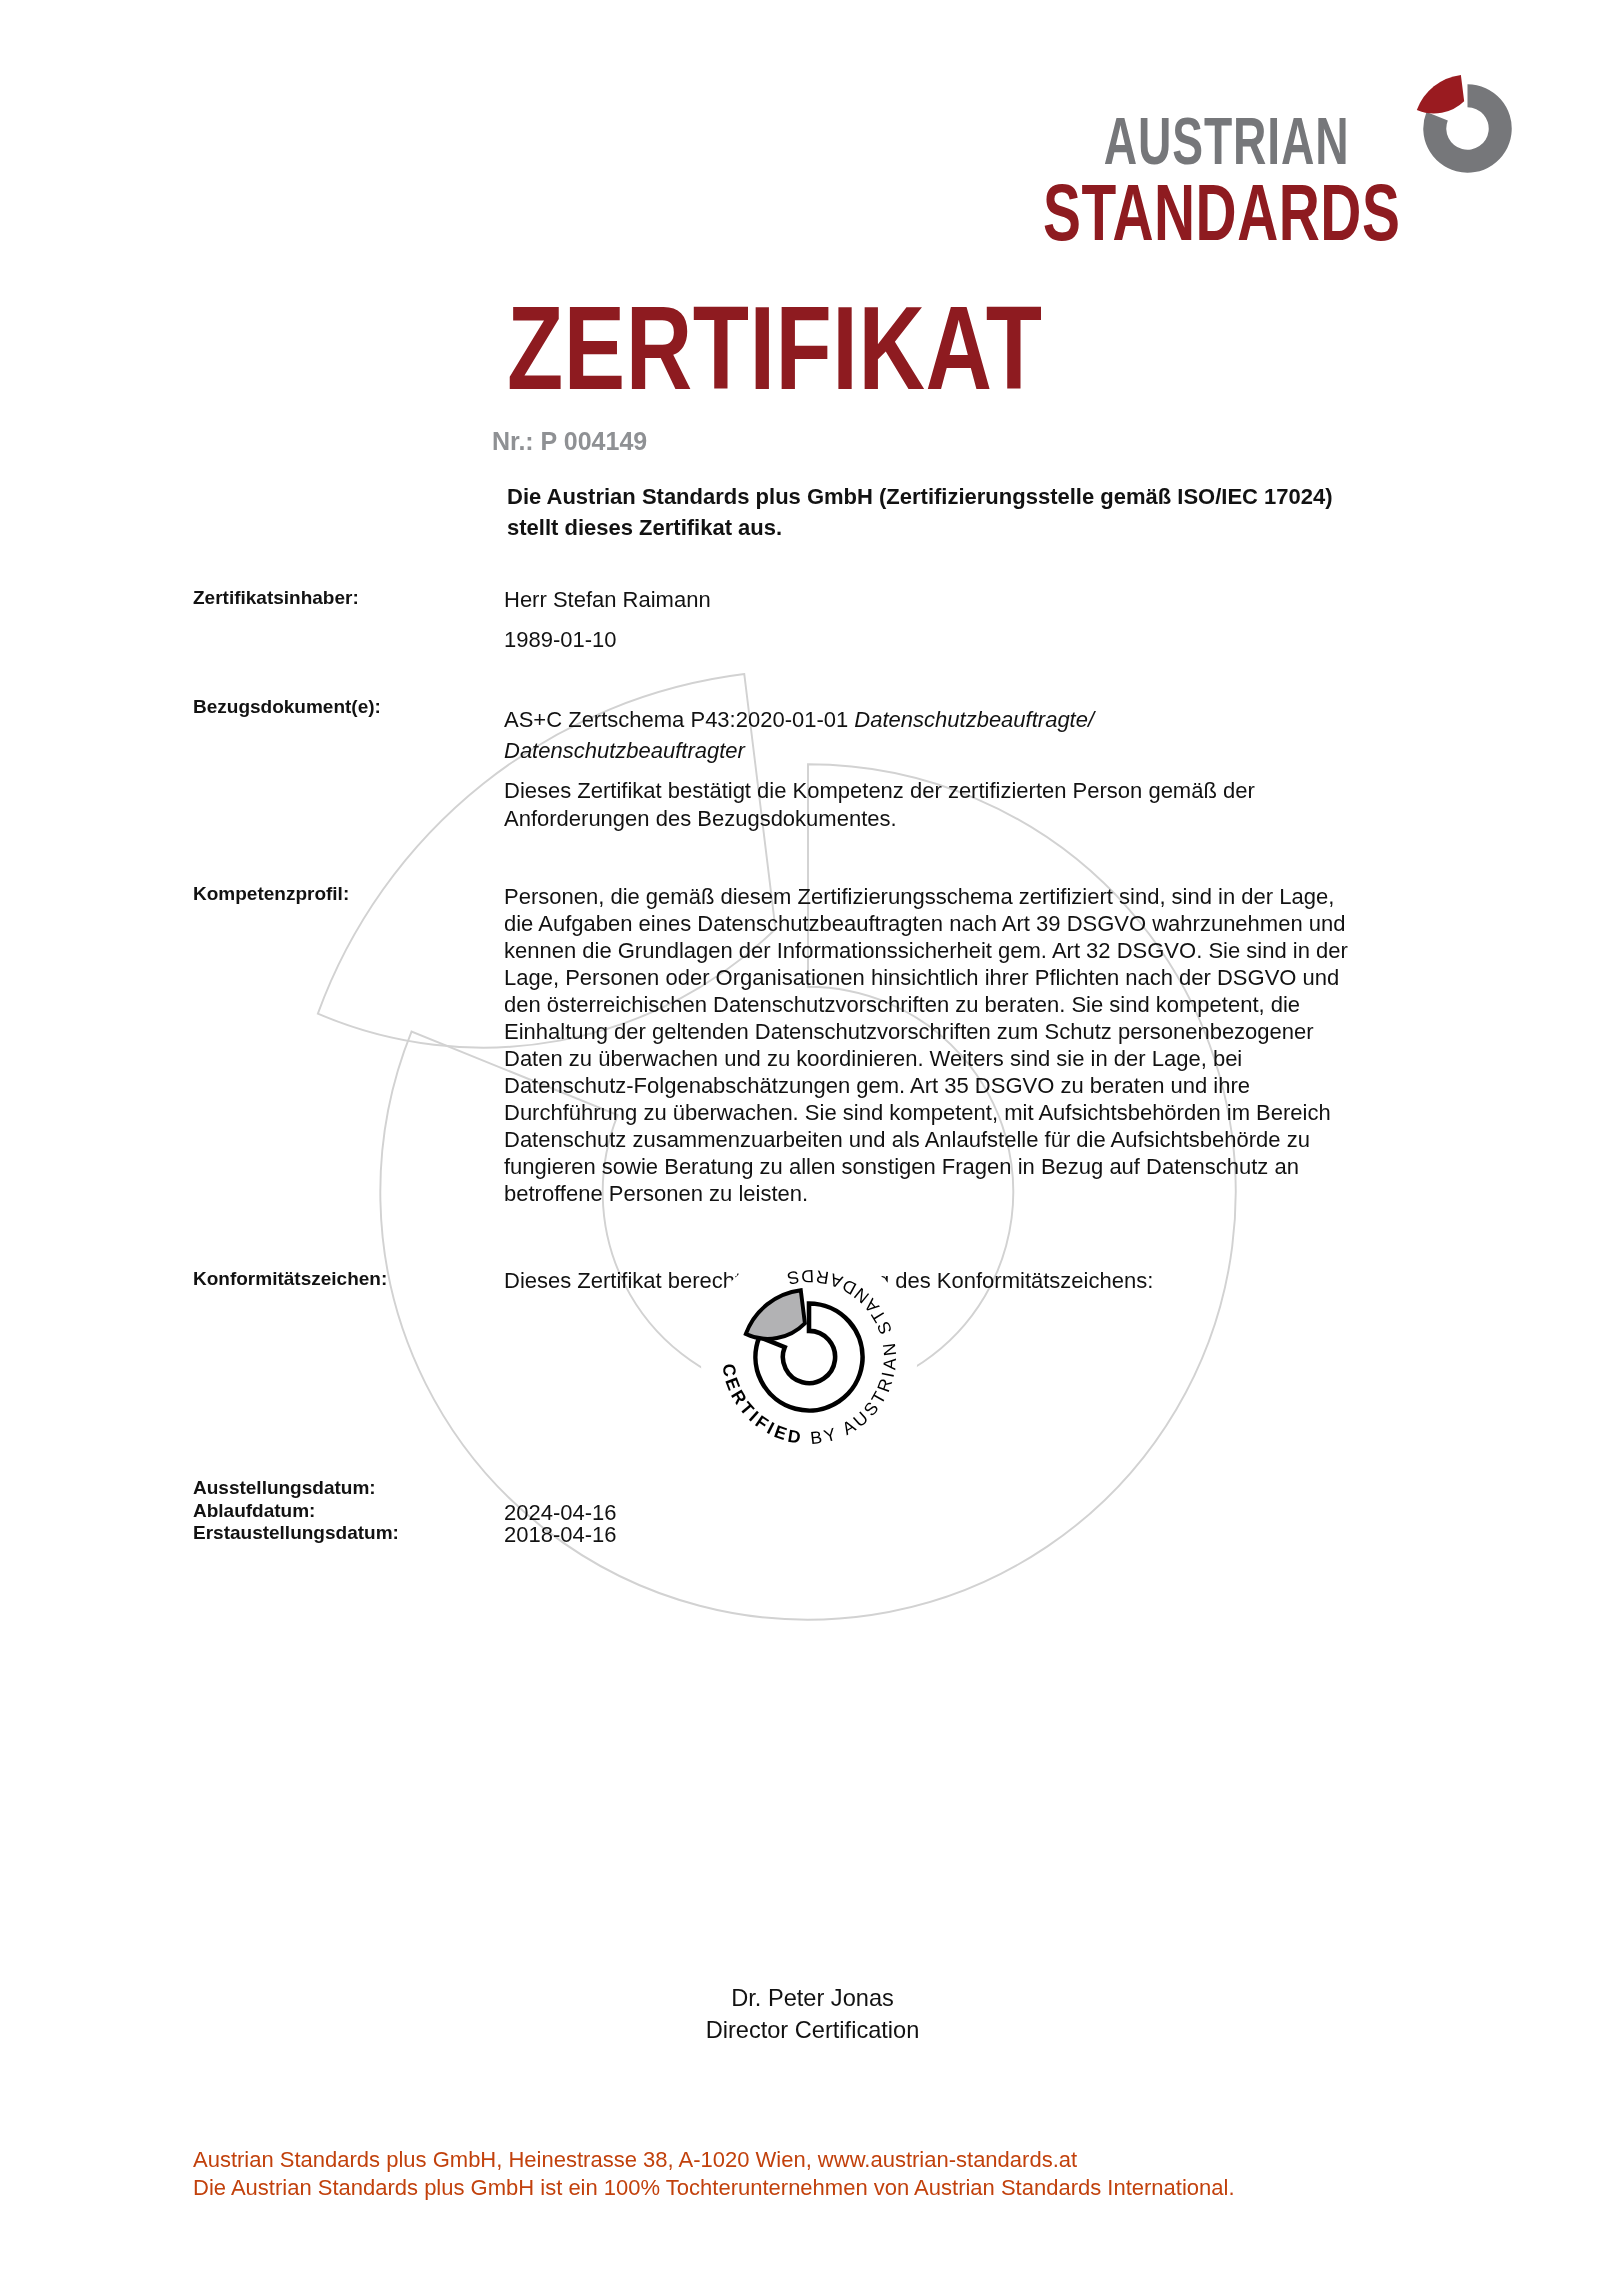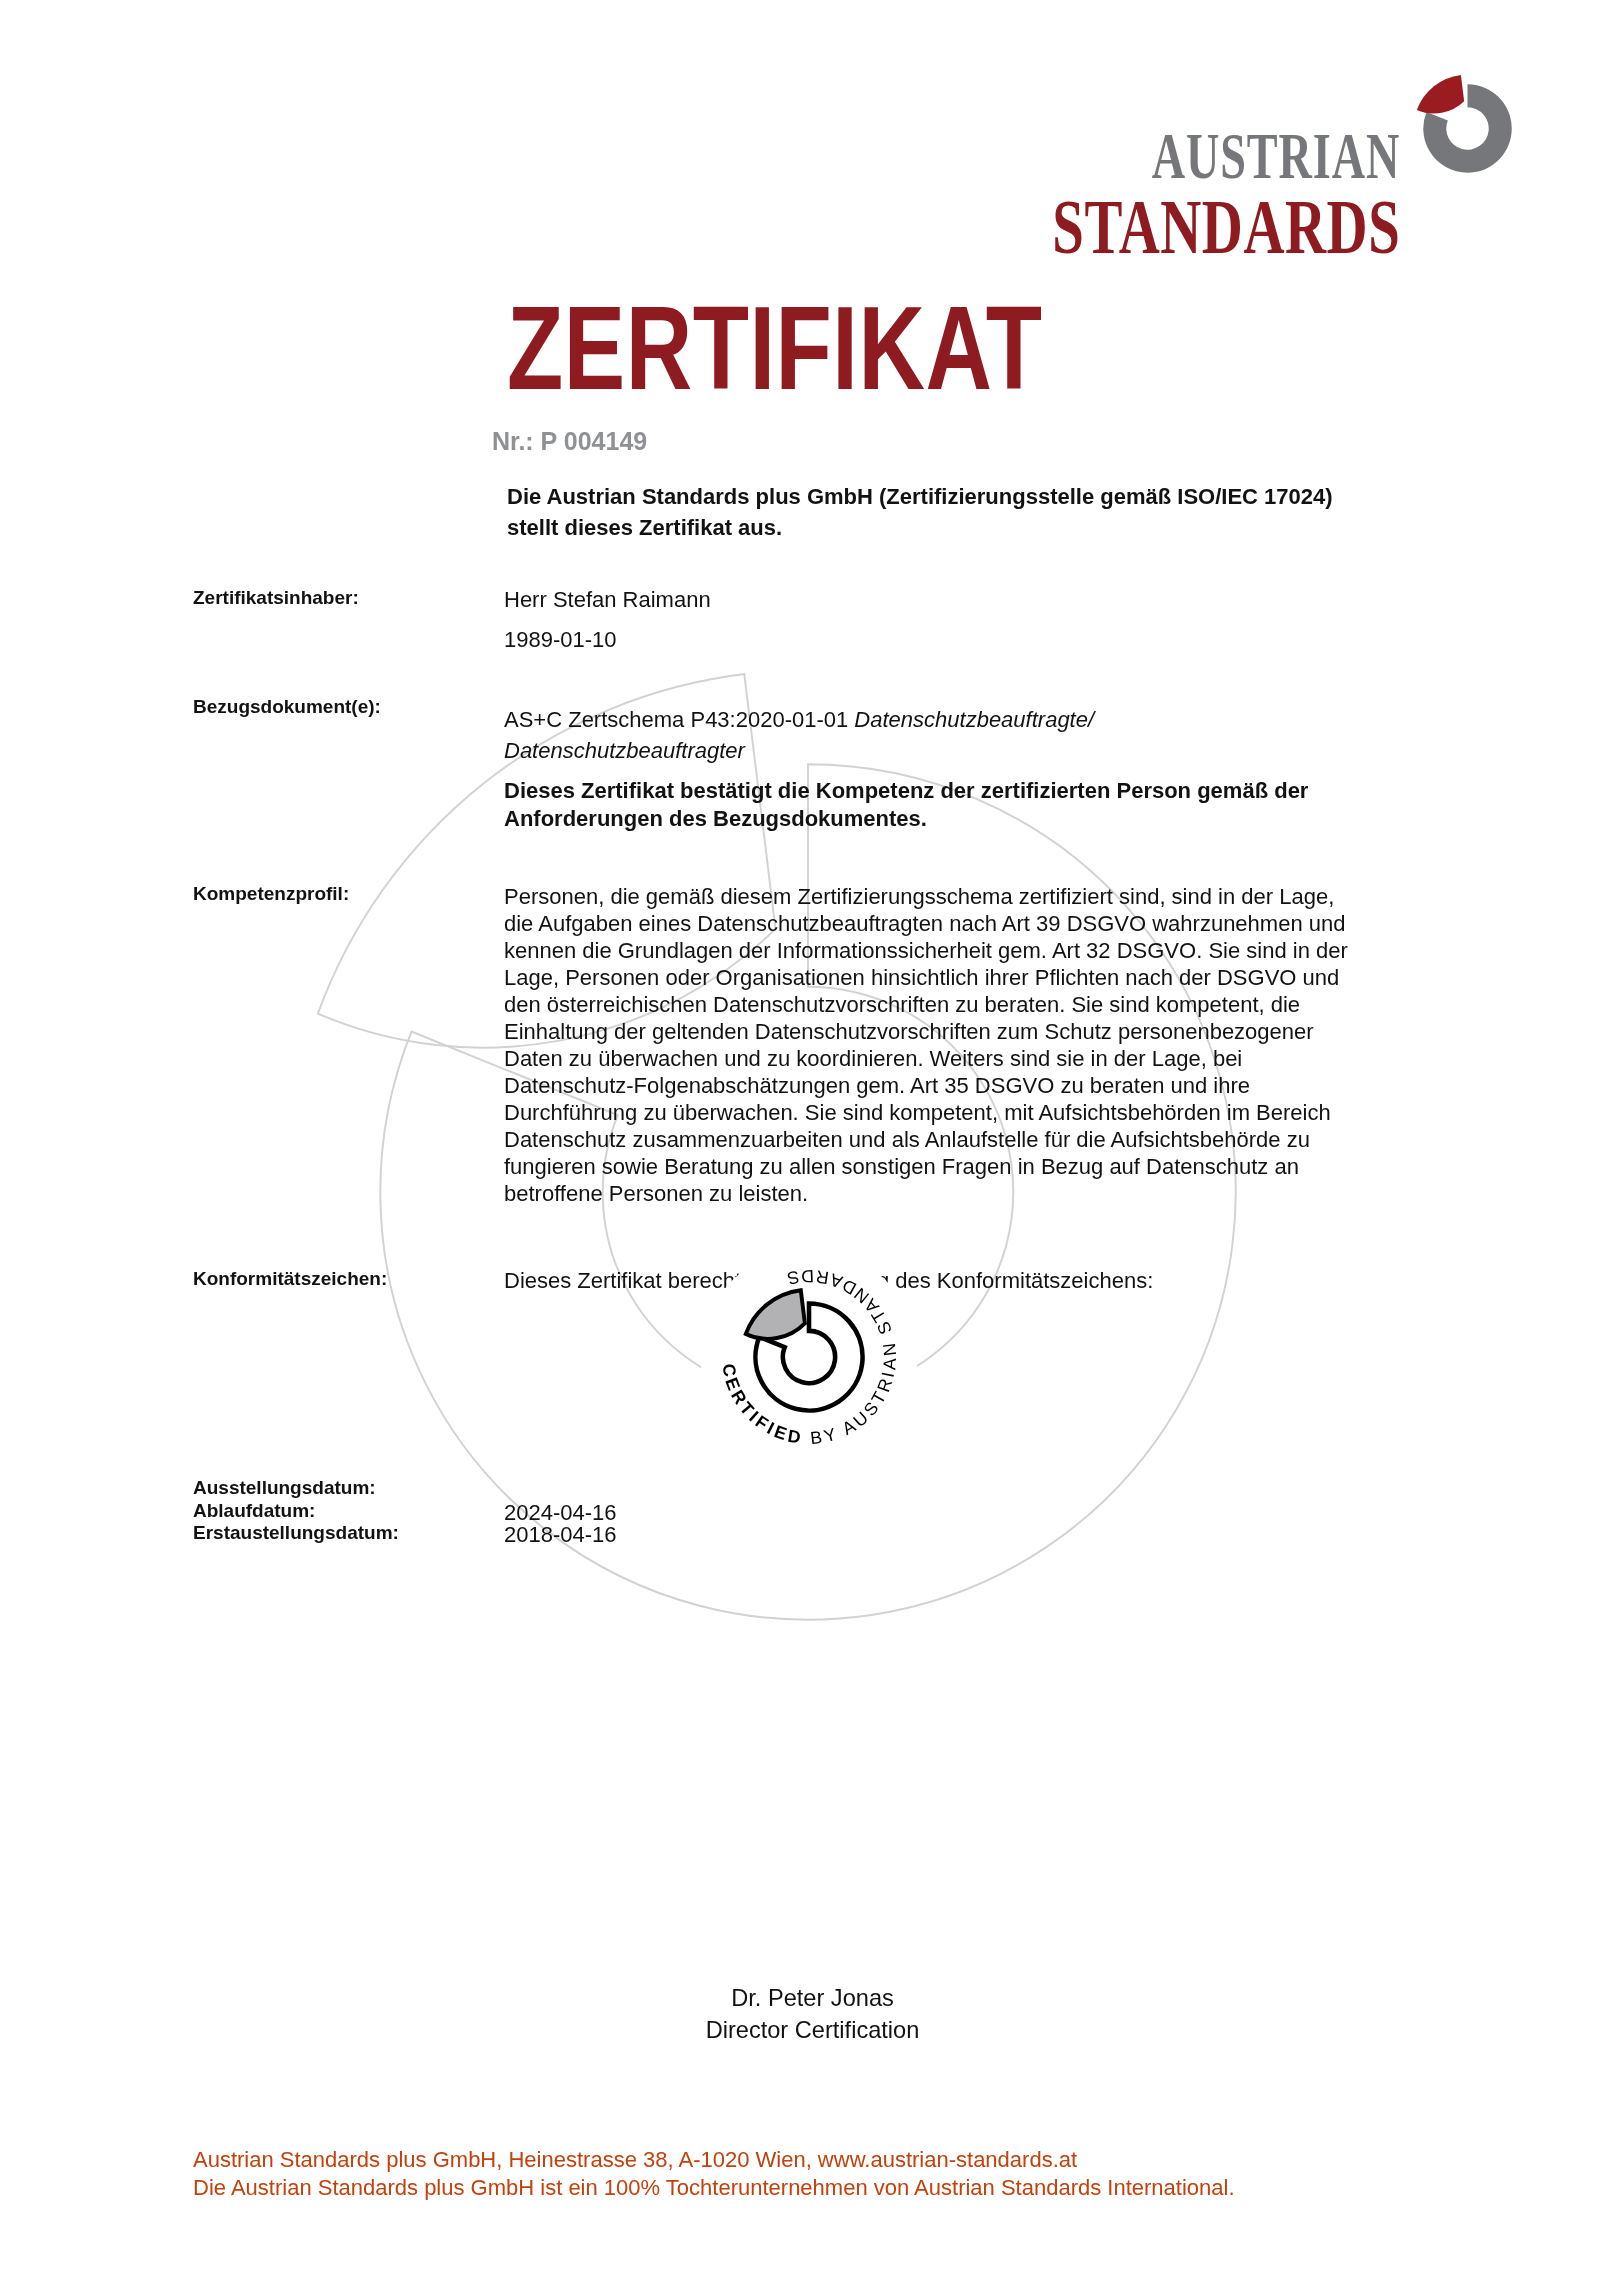--- a/index.html
+++ b/index.html
@@ -12,37 +12,37 @@
     overflow:hidden;
     margin:0 auto;
   }
   .page *{box-sizing:border-box;}
   svg{display:block;}
 
   
   .watermark{position:absolute;left:252px;top:636px;width:1112px;height:1112px;z-index:0;}
 
   
-  .logo-text{position:absolute;right:222px;top:121px;text-align:right;z-index:2;font-family:Liberation Serif, serif;}
+  .logo-text{position:absolute;right:222px;top:107px;text-align:center;z-index:2;}
   .logo-a{font-size:66px;line-height:69px;color:#76777a;font-weight:bold;letter-spacing:1.3px;transform:scaleX(0.70);transform-origin:100% 50%;white-space:nowrap;}
   .logo-s{font-size:79px;line-height:74px;color:#8e1b20;font-weight:bold;letter-spacing:0.7px;transform:scaleX(0.72);transform-origin:100% 50%;white-space:nowrap;}
   .logo-icon{position:absolute;left:1410px;top:71px;z-index:2;}
 
   
   .title{position:absolute;left:507px;top:289px;z-index:2;font-size:118px;font-weight:bold;color:#8e1b20;line-height:1;letter-spacing:0.7px;transform:scaleX(0.78);transform-origin:0 0;white-space:nowrap;}
   .nr{position:absolute;left:492px;top:427px;z-index:2;font-size:25px;font-weight:bold;color:#8f9194;}
   .intro{position:absolute;left:507px;top:481px;z-index:2;font-size:22px;font-weight:bold;line-height:31px;white-space:pre-line;}
 
   
   .label{position:absolute;left:193px;z-index:2;font-size:19px;font-weight:bold;white-space:nowrap;}
   .value{position:absolute;left:504px;z-index:2;font-size:22px;width:850px;}
   .t-inhaber{top:587px;}
   .t-dob{top:627px;}
   .t-bezug{top:696px;}
-  .t-note{top:777px;line-height:27.5px;white-space:pre-line;font-weight:bold;}
+  .t-note{top:777px;line-height:27.5px;white-space:pre-line;}
   .t-komp{top:883px;}
   .komp-text{top:883px;line-height:27px;white-space:pre-line;}
   .t-konf{top:1234px;margin-top:34px;}
   .bezug-doc{line-height:31px;margin-top:8px;}
   .bezug-doc em{font-style:italic;}
   .t-date1{top:1477px;}
   .t-date2{top:1522px;}
   .t-date3{top:1500px;}
 
   .mark{position:absolute;left:698px;top:1246px;z-index:2;}

